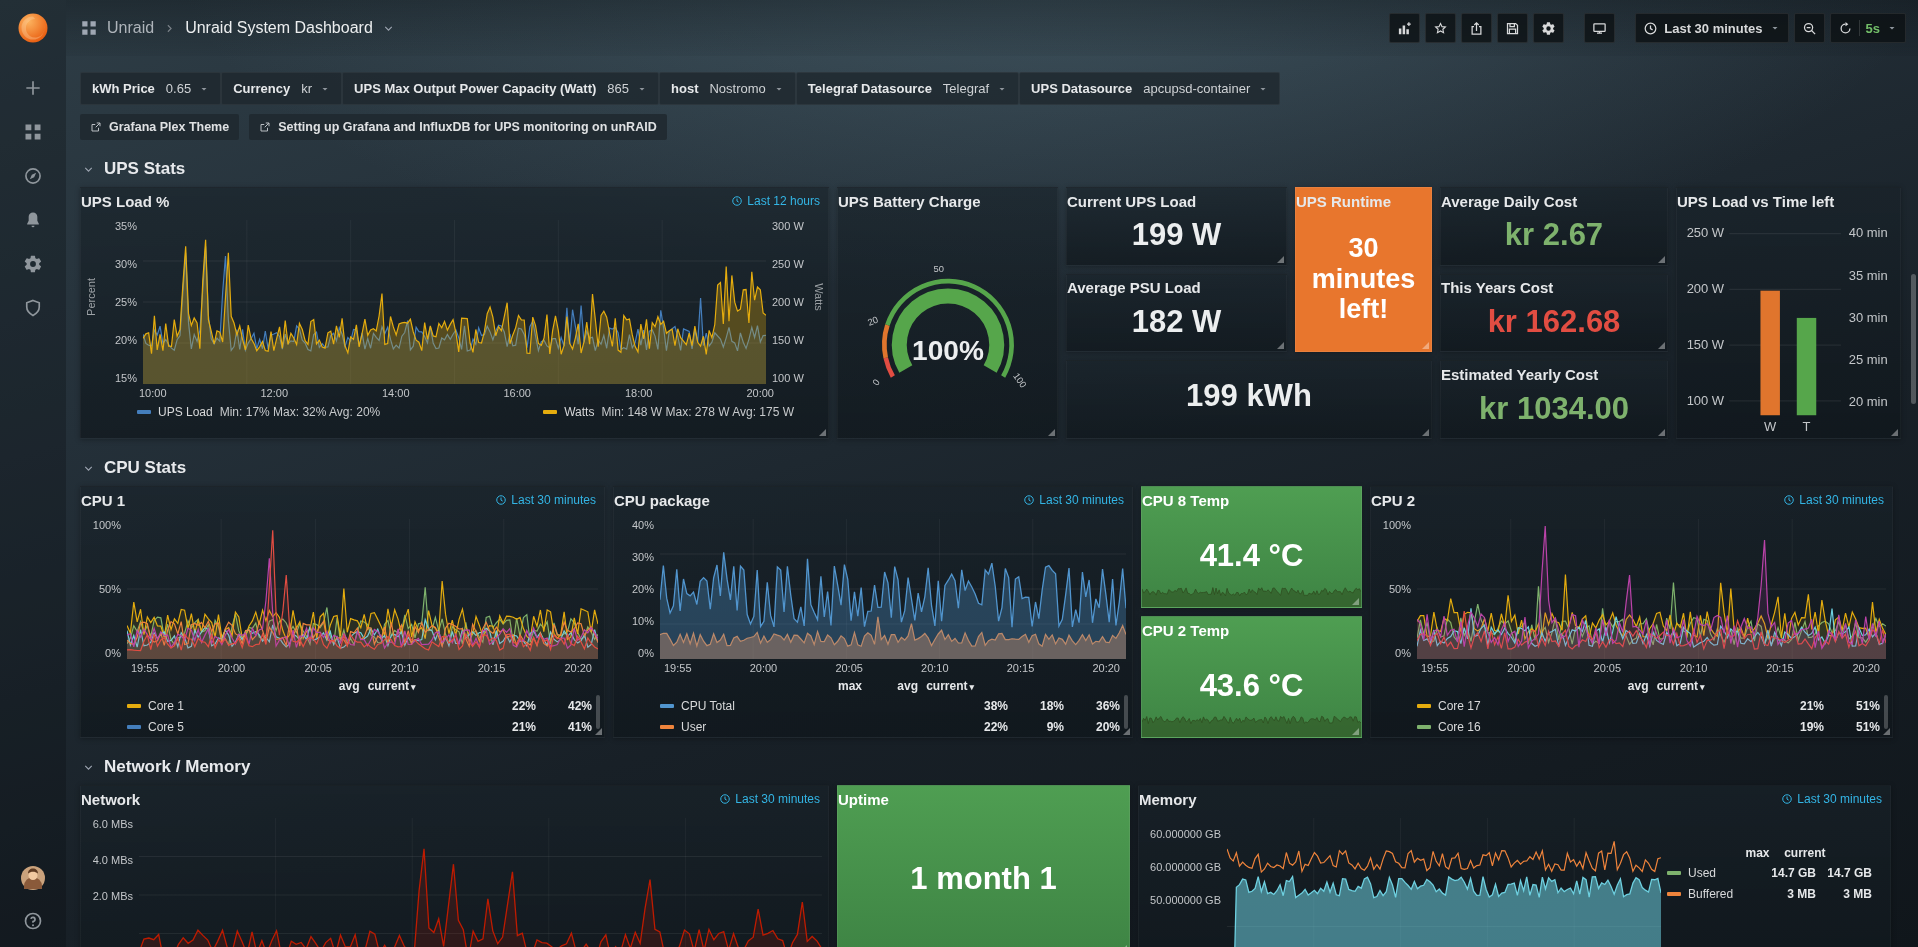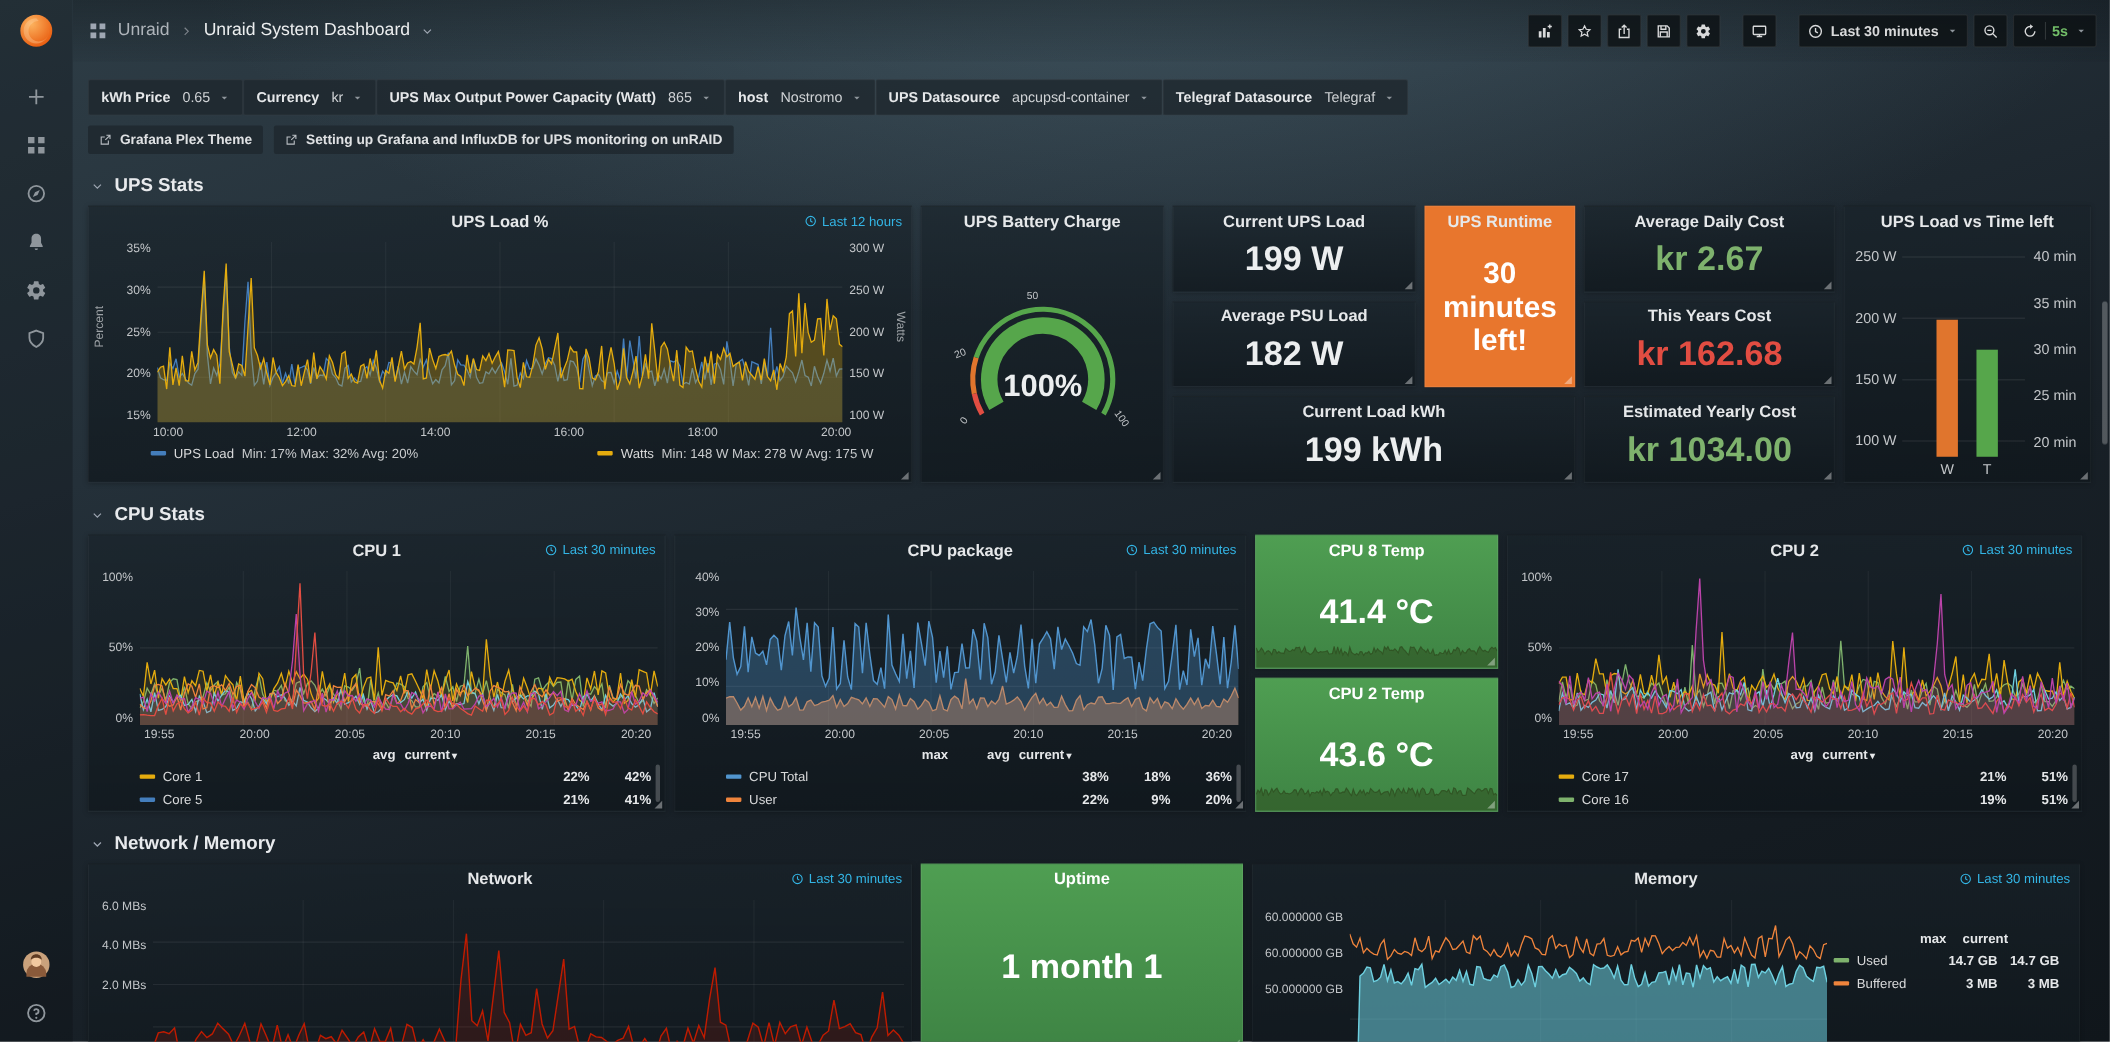--- a/index.html
+++ b/index.html
@@ -49,21 +49,21 @@
 .var-input{width:150px;height:33px;background:#0a0d10;border:1px solid rgba(255,255,255,.09);color:#d8d9da;font-size:13px;padding:0 9px;font-family:inherit;margin-right:-1px}
 .links-row{display:flex;gap:10px;margin-top:9px}
 .link-chip{display:flex;align-items:center;gap:7px;height:26px;padding:0 10px;background:rgba(30,39,45,.8);border-radius:2px;font-size:12.5px;font-weight:700;color:#dfe1e3;cursor:pointer}
 .link-chip svg.i{color:#b9bec3}
 
 .sec{display:flex;align-items:center;gap:9px;margin:19px 0 8px 2px;cursor:pointer;font-size:17px;font-weight:700;color:#e8eaed}
 .sec svg.i{width:13px;height:13px;color:#9fa7b3}
 
 .prow{display:flex;gap:8px;align-items:flex-start}
 .panel{position:relative;background:linear-gradient(180deg,rgba(24,34,41,.62),rgba(14,21,26,.68));border:1px solid rgba(255,255,255,.035);box-shadow:0 1px 5px rgba(0,0,0,.28);display:flex;flex-direction:column}
-.ptitle{height:26px;flex:0 0 26px;display:flex;align-items:center;justify-content:center;font-size:15px;font-weight:700;color:#e6e8ea;cursor:pointer;position:relative;white-space:nowrap}
+.ptitle{height:26px;flex:0 0 26px;display:flex;align-items:center;font-size:15px;font-weight:700;color:#e6e8ea;cursor:pointer;position:relative;white-space:nowrap}
 .override{position:absolute;right:8px;top:0;height:26px;font-size:12px;font-weight:400;color:var(--accent-blue,#33b5e5);display:flex;gap:4px;align-items:center;white-space:nowrap}
 .override svg.i{width:12px;height:12px}
 .resize{position:absolute;right:2px;bottom:2px;width:0;height:0;border-left:7px solid transparent;border-bottom:7px solid rgba(255,255,255,.38);cursor:nwse-resize}
 
 .gbody{display:flex;padding:6px 6px 0 6px;position:relative}
 .yaxis{display:flex;flex-direction:column;justify-content:space-between;align-items:flex-end;font-size:11px;color:#c3c6c9;padding-right:6px;width:46px;flex:0 0 46px}
 .yaxis.right{align-items:flex-start;padding:0 0 0 6px}
 .yaxis.gapaxis{justify-content:flex-start;gap:24px}
 .cwrap{flex:1;position:relative}
 svg.chart{width:100%;height:100%;display:block}
@@ -370,34 +370,34 @@
       <span class="var-value">
           <span>Nostromo</span>
           <span class="caret">
             <svg class="i">
               <use href="#i-caret"></use>
             </svg>
           </span>
         </span>
     </div>
     <div class="var-chip">
+      <span class="var-label">Telegraf Datasource</span>
+      <span class="var-value">
+          <span>Telegraf</span>
+          <span class="caret">
+            <svg class="i">
+              <use href="#i-caret"></use>
+            </svg>
+          </span>
+        </span>
+    </div>
+    <div class="var-chip">
       <span class="var-label">UPS Datasource</span>
       <span class="var-value">
           <span>apcupsd-container</span>
-          <span class="caret">
-            <svg class="i">
-              <use href="#i-caret"></use>
-            </svg>
-          </span>
-        </span>
-    </div>
-    <div class="var-chip">
-      <span class="var-label">Telegraf Datasource</span>
-      <span class="var-value">
-          <span>Telegraf</span>
           <span class="caret">
             <svg class="i">
               <use href="#i-caret"></use>
             </svg>
           </span>
         </span>
     </div>
   </div>
 
   <div class="links-row">
@@ -541,23 +541,20 @@
         <div class="resize"></div>
       </div>
       <div class="panel stat" style="grid-column:3;grid-row:2">
         <div class="ptitle">
             <span>This Years Cost</span>
           </div>
         <div class="sval red">kr 162.68</div>
         <div class="resize"></div>
       </div>
       <div class="panel stat" style="grid-column:1 / span 2;grid-row:3">
-        <div class="ptitle">
-            <span>Current Load kWh</span>
-          </div>
         <div class="sval">199 kWh</div>
         <div class="resize"></div>
       </div>
       <div class="panel stat" style="grid-column:3;grid-row:3">
         <div class="ptitle">
             <span>Estimated Yearly Cost</span>
           </div>
         <div class="sval green">kr 1034.00</div>
         <div class="resize"></div>
       </div>

